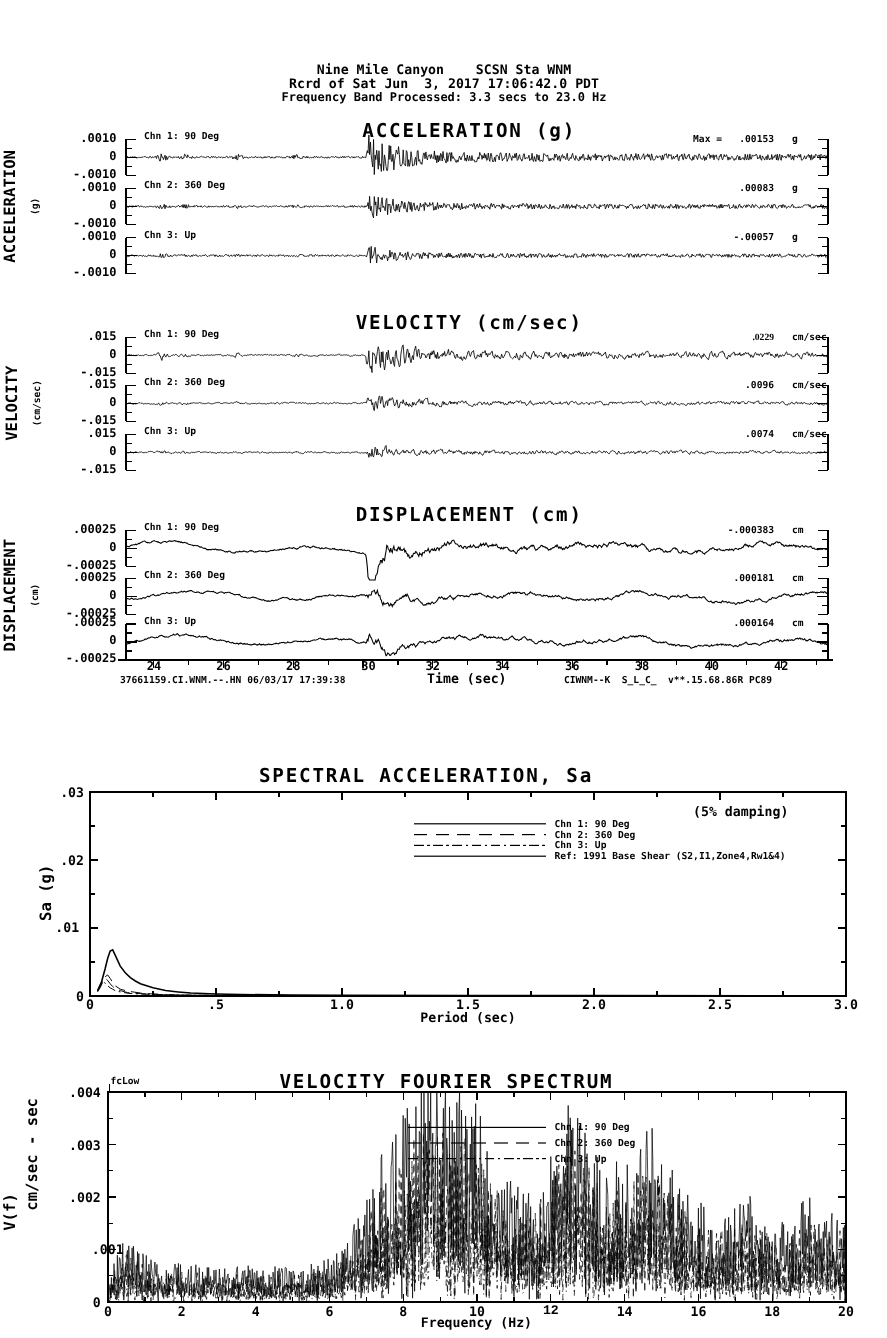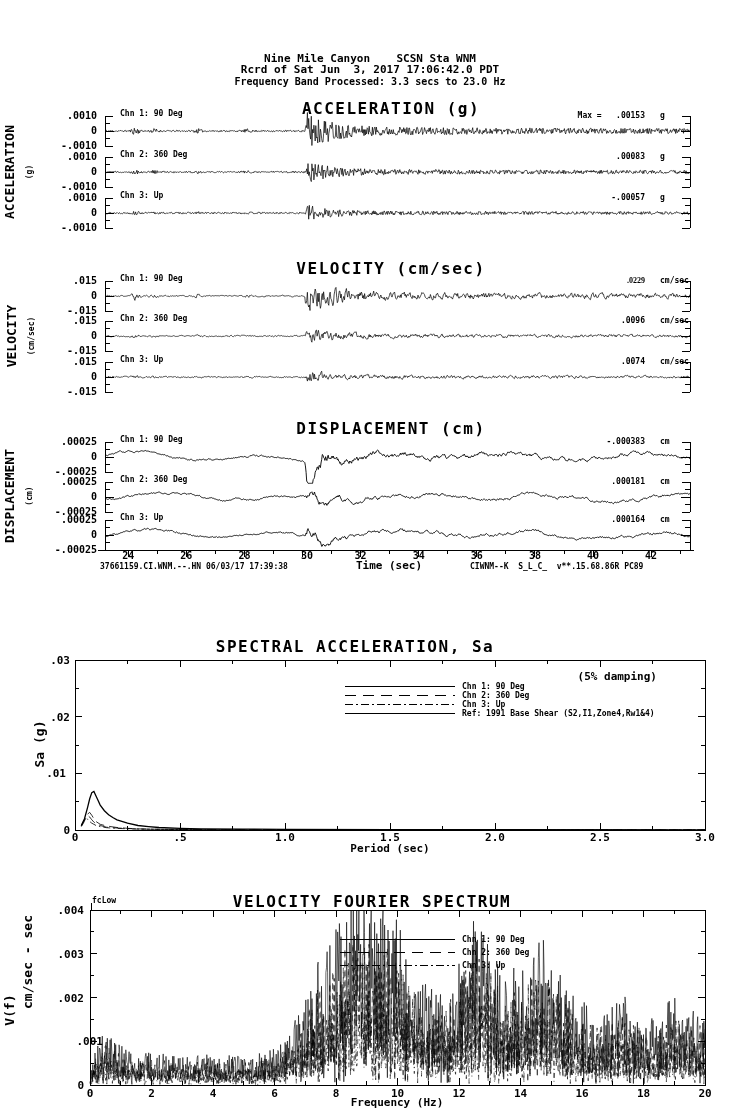--- a/index.html
+++ b/index.html
@@ -125,21 +125,21 @@
       <div class="t f11 rgt" style="left: 84px; top: 948.75px;">.003</div>
       <div class="t f11 rgt" style="left: 84px; top: 992.5px;">.002</div>
       <div class="t f11 rgt" style="left: 72px; top: 1036.25px; margin-left: 31px;">.001</div>
       <div class="t f11 rgt" style="left: 84px; top: 1080px;">0</div>
       <div class="t f11 ctr" style="left: 90px; top: 1088px;">0</div>
       <div class="t f11 ctr" style="left: 151.5px; top: 1088px;">2</div>
       <div class="t f11 ctr" style="left: 213px; top: 1088px;">4</div>
       <div class="t f11 ctr" style="left: 274.5px; top: 1088px;">6</div>
       <div class="t f11 ctr" style="left: 336px; top: 1088px;">8</div>
       <div class="t f11 ctr" style="left: 397.5px; top: 1088px;">10</div>
-      <div class="t f11 ctr" style="left: 459px; top: 1088px;">12</div>
+      <div class="t f11 ctr" style="left: 459px; top: 1088px; font-family: Liberation Mono, monospace;">12</div>
       <div class="t f11 ctr" style="left: 520.5px; top: 1088px;">14</div>
       <div class="t f11 ctr" style="left: 582px; top: 1088px;">16</div>
       <div class="t f11 ctr" style="left: 643.5px; top: 1088px;">18</div>
       <div class="t f11 ctr" style="left: 705px; top: 1088px;">20</div>
     </div>
 
   <div class="t f11 ctr" style="left:370px;top:53px">Nine Mile Canyon    SCSN Sta WNM</div>
   <div class="t f11 ctr" style="left:370px;top:64px">Rcrd of Sat Jun  3, 2017 17:06:42.0 PDT</div>
   <div class="t f10 ctr" style="left:370px;top:77px">Frequency Band Processed: 3.3 secs to 23.0 Hz</div>
 

